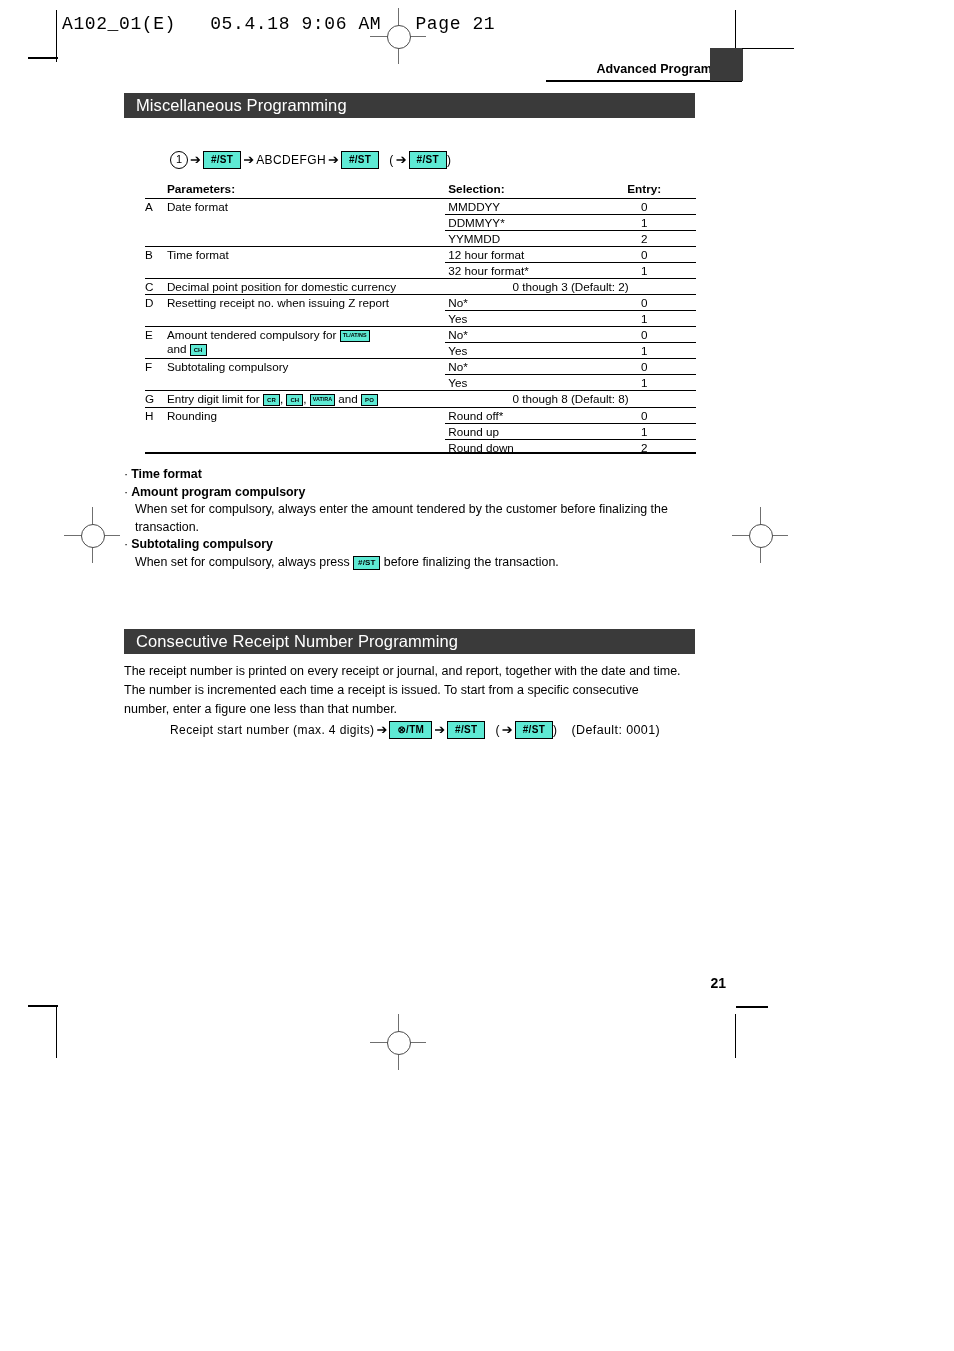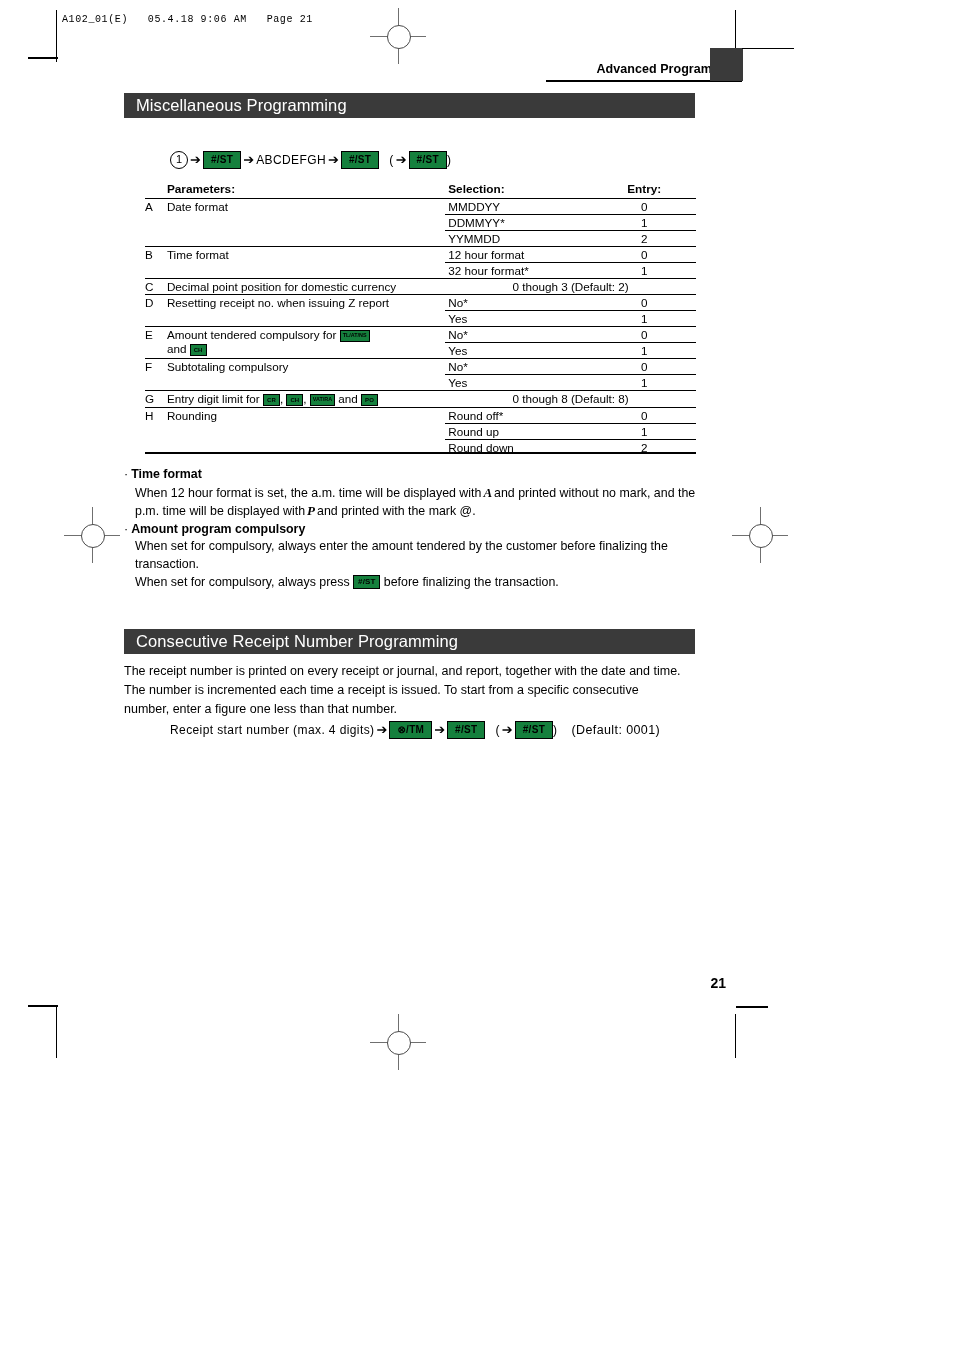--- a/index.html
+++ b/index.html
@@ -25,21 +25,21 @@
             margin-top: -0.5px; background: #6f6f6f; }
   .reg .c { position: absolute; left: 50%; top: 50%; width: 22px; height: 22px;
             margin-left: -11px; margin-top: -11px; border: 1px solid #4a4a4a;
             border-radius: 50%; background: #fff; }
 
   
   .slug {
     position: absolute;
     left: 62px; top: 14px;
     font-family: "Liberation Mono", monospace;
-    font-size: 10px;
+    font-size: 18px;
     letter-spacing: 0.6px;
     white-space: pre;
     color: #000;
   }
 
   
   .runhead {
     position: absolute;
     right: 212px; top: 62px;
     font-size: 12.5px;
@@ -88,21 +88,21 @@
   .body-text {
     position: absolute;
     font-size: 12.5px;
     line-height: 18px;
   }
 
   
   .key {
     display: inline-block;
     border: 1.3px solid #000;
-    background: #15803d;
+    background: #5eead4;
     font-weight: bold;
     text-align: center;
     vertical-align: middle;
     box-sizing: border-box;
     line-height: 1;
     white-space: nowrap;
     font-family: "Liberation Sans", sans-serif;
   }
   .key-lg { font-size: 10px; padding: 3px 7px 3px 7px; letter-spacing: 0.3px; }
   .key-sm { font-size: 6px; padding: 2px 3px 2px 3px; letter-spacing: 0.1px; }
@@ -346,29 +346,29 @@
   </tbody>
     </table>
 
   <div class="tbl-bot" style="top:452px;"></div>
 
   <div class="bullets">
 
     <p>
       <span class="bdot">·</span><span class="bhead">Time format</span>
     </p>
-    <p class="indent">
-      <span>When 12 hour format is set, the a.m. time will be displayed with</span><span class="sevenseg">A</span><span>and printed without no mark, and the p.m. time will be displayed with</span><span class="sevenseg">P</span><span>and printed with the mark @.</span>
-    </p>
 
     <p>
       <span class="bdot">·</span><span class="bhead">Amount program compulsory</span>
     </p>
     <p class="indent">When set for compulsory, always enter the amount tendered by the customer before finalizing the transaction.</p>
 
+    <p>
+      <span class="bdot">·</span><span class="bhead">Subtotaling compulsory</span>
+    </p>
     <p class="indent">
       <span>When set for compulsory, always press</span>
       <span class="key key-sm" style="font-size:8px;padding:2px 4px;">#/ST</span>
       <span>before finalizing the transaction.</span>
     </p>
   </div>
 
   <div class="sec-bar" style="left:124px; top:629px; width:571px;">Consecutive Receipt Number Programming</div>
 
   <div class="body-text" style="left:124px; top:662px; width:562px; line-height:19px;">The receipt number is printed on every receipt or journal, and report, together with the date and time.  The number is incremented each time a receipt is issued. To start from a specific consecutive number, enter a figure one less than that number.</div>

